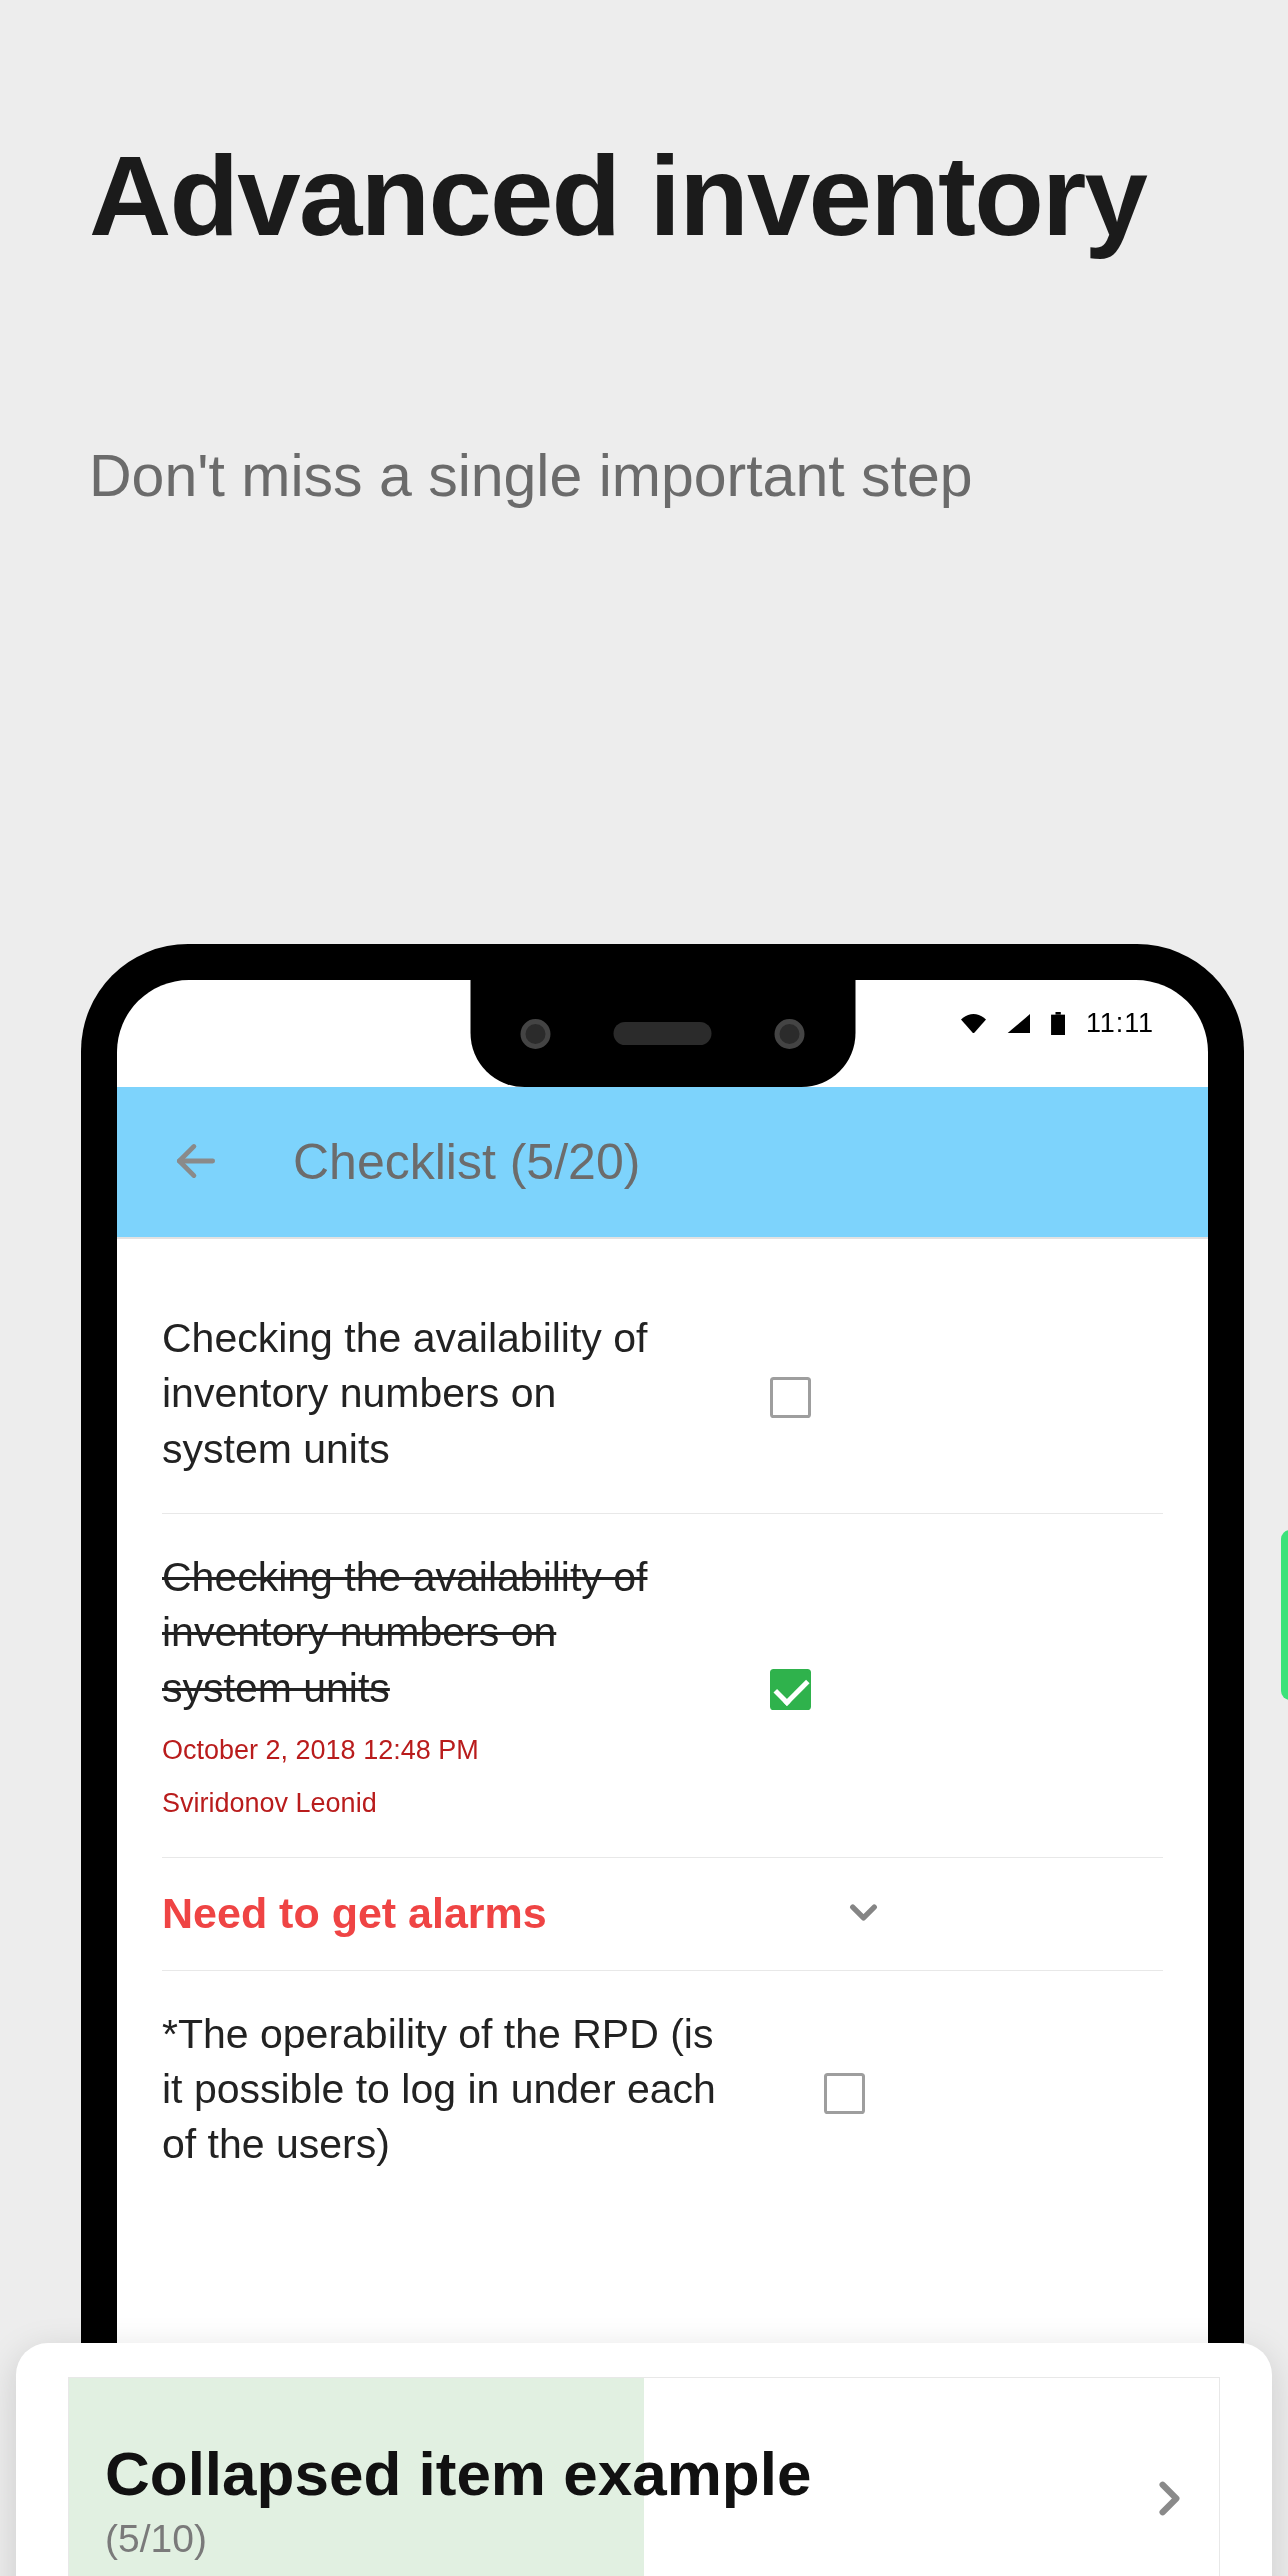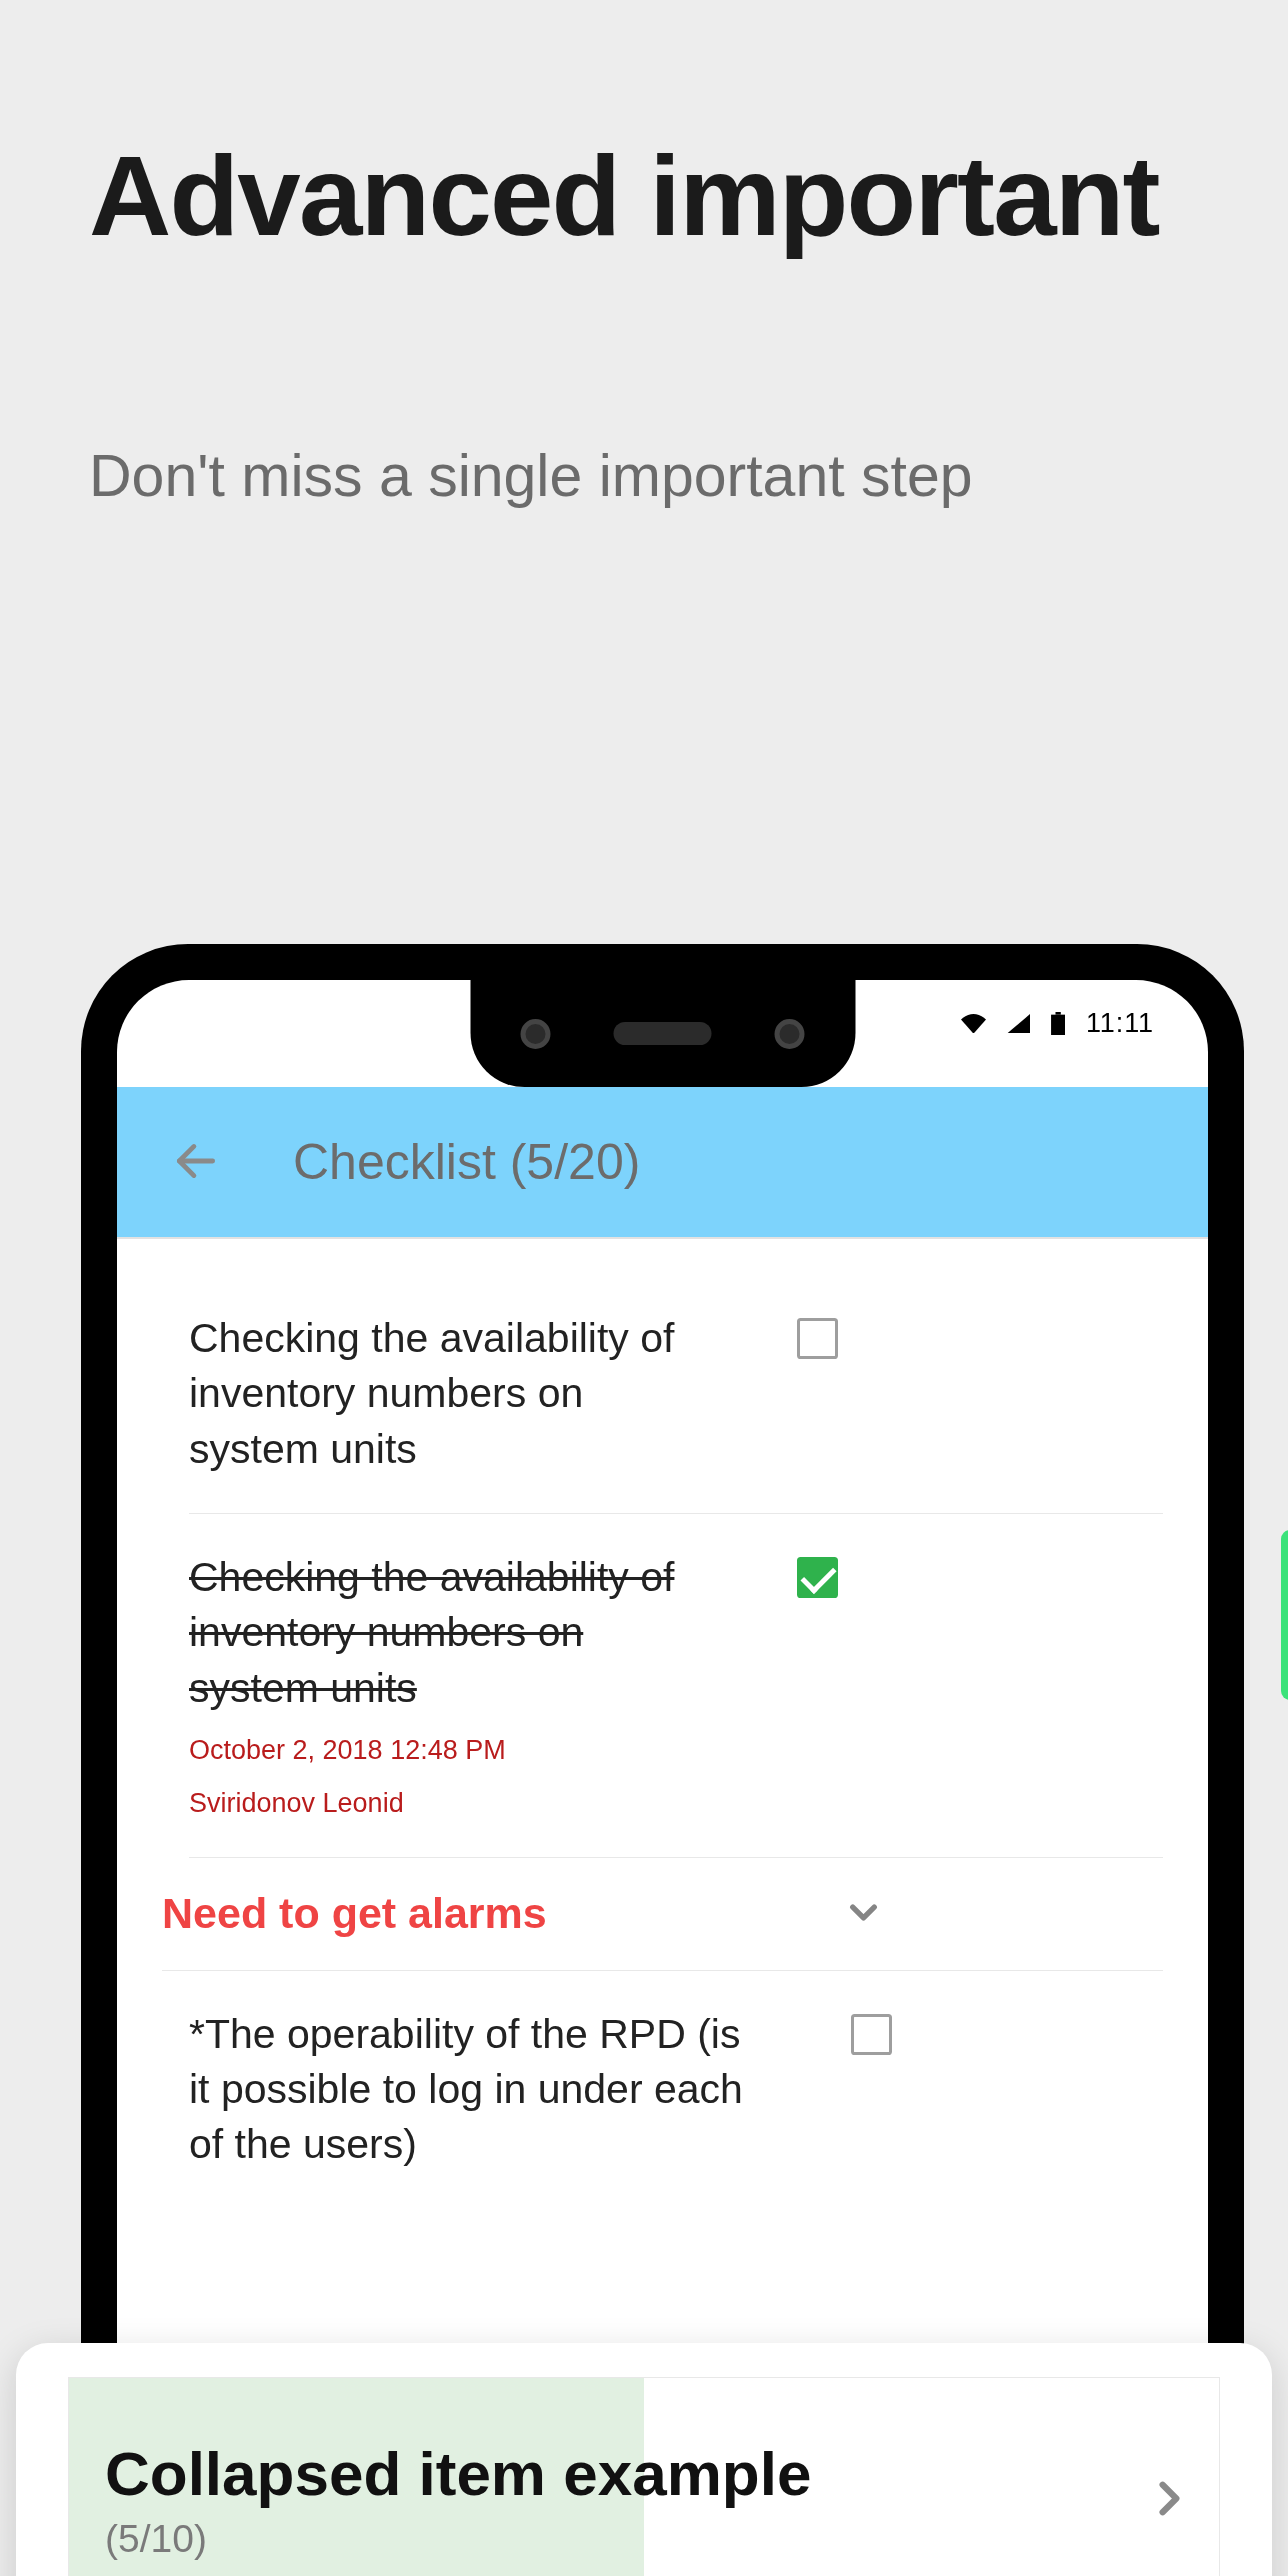--- a/index.html
+++ b/index.html
@@ -101,24 +101,23 @@
 
   .content {
     position: absolute;
     left: 0; right: 0;
     top: 295px; bottom: 0;
     padding: 0 45px;
   }
 
   .row {
     display:flex;
-    align-items: flex-start;
+    align-items: center;
     padding: 36px 0 36px 0;
     border-bottom: 1.8px solid #e8e8e8;
-    margin-left: 27px;
   }
   .row .text {
     flex: 1;
     font-size: 41px;
     line-height: 1.35;
     color:#222;
     padding-right: 89px;
     max-width: 608px;
   }
   .row .text.strike { text-decoration: line-through; text-decoration-thickness: 2.7px; }
@@ -201,21 +200,21 @@
     top: 1530px;
     width: 14.3px;
     height: 170px;
     background:#3be27a;
     border-radius: 9px 0 0 9px;
   }
 </style>
 </head>
 <body>
 
-<div class="promo-title">Advanced important</div>
+<div class="promo-title">Advanced inventory</div>
 <div class="promo-subtitle">Don't miss a single important step</div>
 
 <div class="phone">
   <div class="phone-screen">
 
     <div class="notch">
       <span class="cam"></span>
       <span class="speaker"></span>
       <span class="cam"></span>
     </div>

